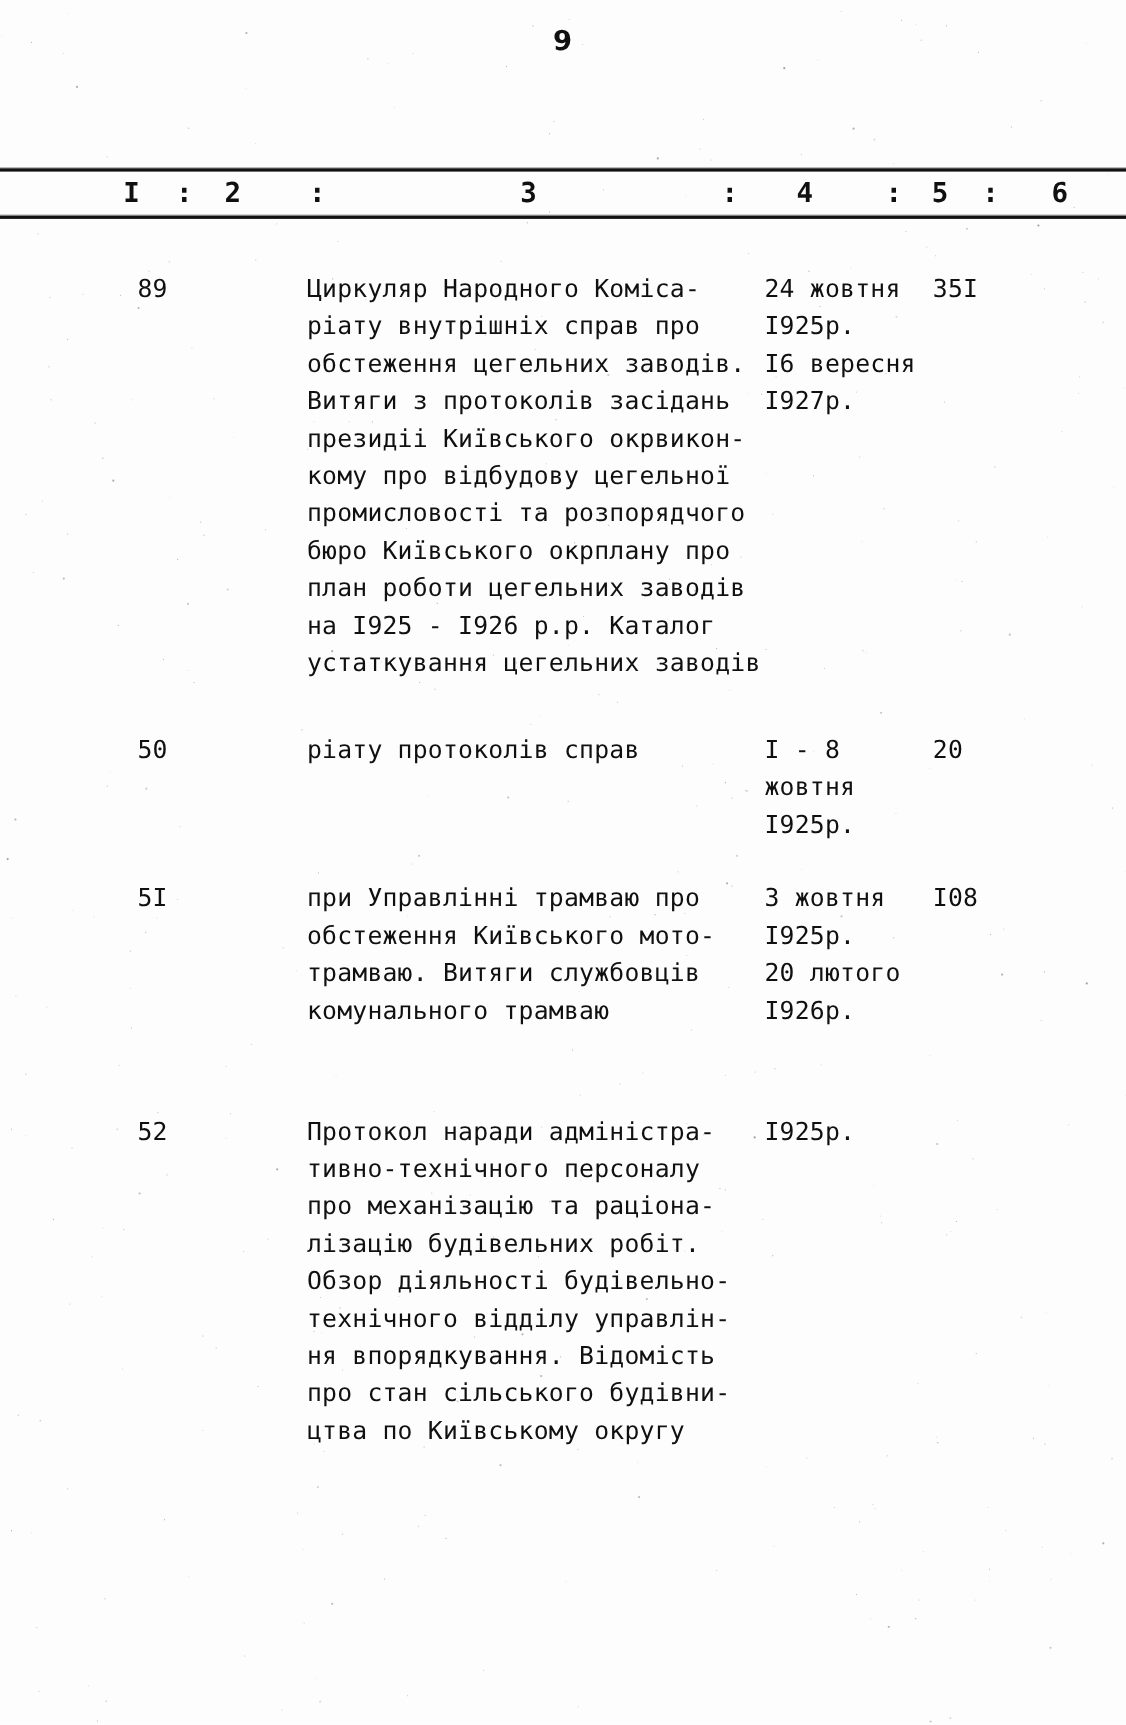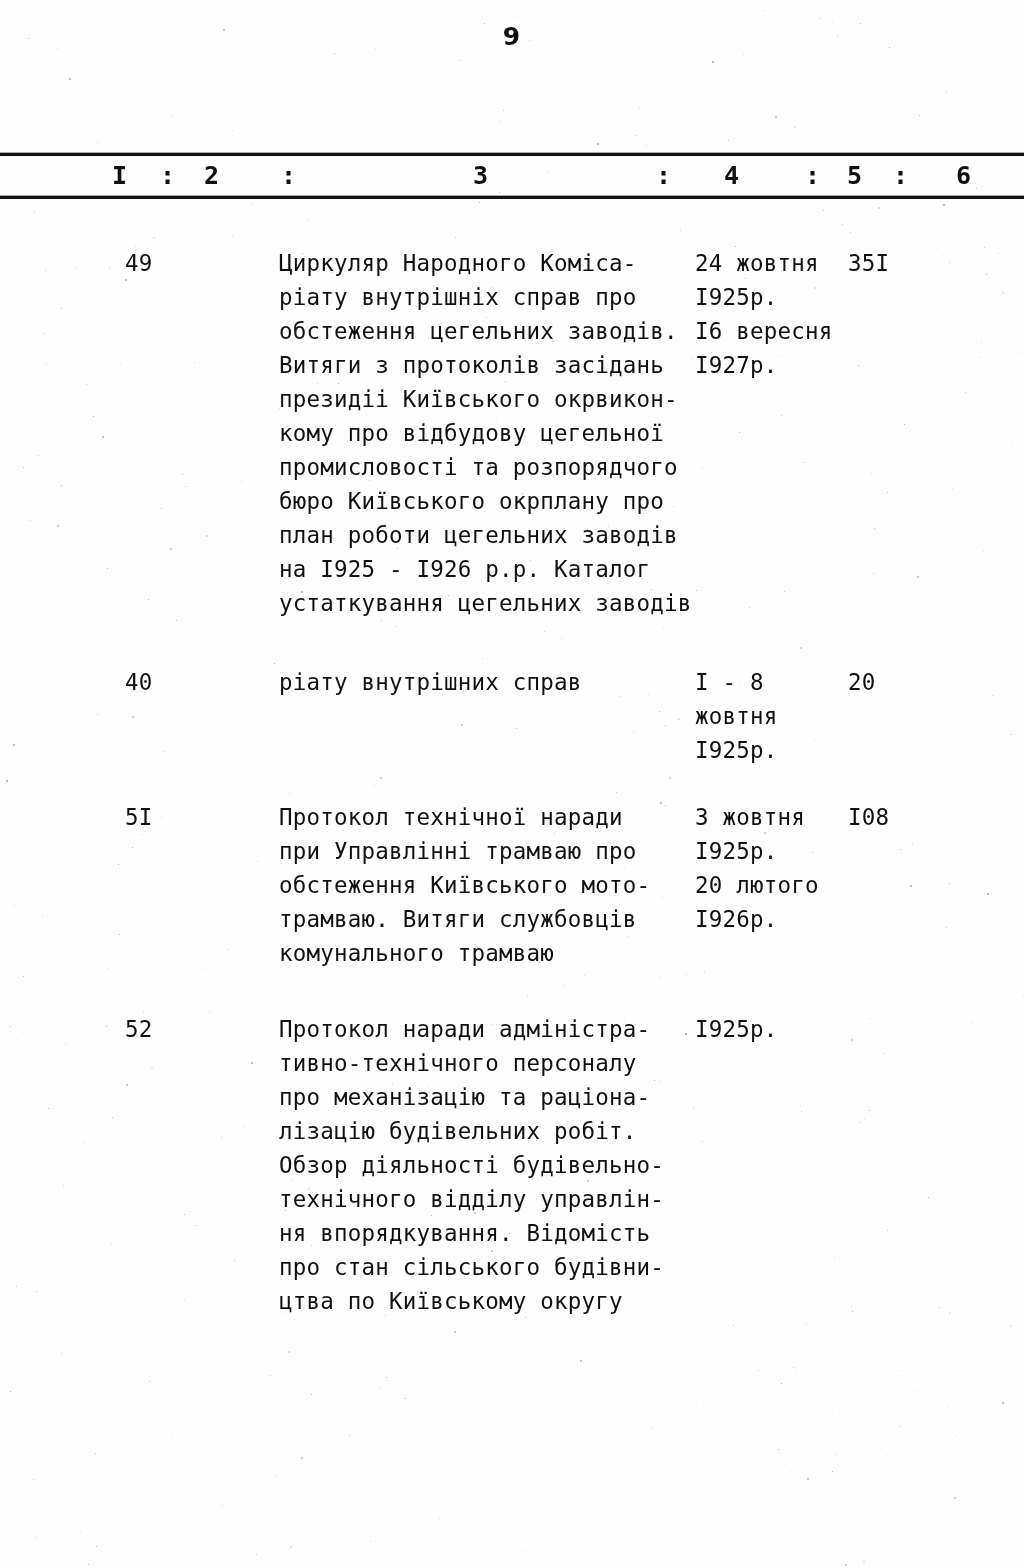--- a/index.html
+++ b/index.html
@@ -548,34 +548,34 @@
       <span class="colnum" style="left: 656px;">:</span>
       <span class="colnum" style="left: 724px;">4</span>
       <span class="colnum" style="left: 805px;">:</span>
       <span class="colnum" style="left: 847px;">5</span>
       <span class="colnum" style="left: 893px;">:</span>
       <span class="colnum" style="left: 956px;">6</span>
     </div>
 
   <div id="rows">
       <div class="row" style="top: 246px;">
-        <div class="cell c-num">49</div>
+        <div class="cell c-num">89</div>
         <div class="cell c-title"><span class="line">Циркуляр Народного Коміса-</span><span class="line">ріату внутрішніх справ про</span><span class="line">обстеження цегельних заводів.</span><span class="line">Витяги з протоколів засідань</span><span class="line">президіі Київського окрвикон-</span><span class="line">кому про відбудову цегельної</span><span class="line">промисловості та розпорядчого</span><span class="line">бюро Київського окрплану про</span><span class="line">план роботи цегельних заводів</span><span class="line">на I925 - I926 р.р. Каталог</span><span class="line">устаткування цегельних заводів</span></div>
         <div class="cell c-date"><span class="line">24 жовтня</span><span class="line">I925р.</span><span class="line">I6 вересня</span><span class="line">I927р.</span></div>
         <div class="cell c-count">35I</div>
       </div>
       <div class="row" style="top: 665px;">
-        <div class="cell c-num">40</div>
-        <div class="cell c-title"><span class="line">ріату внутрішних справ</span></div>
+        <div class="cell c-num">50</div>
+        <div class="cell c-title"><span class="line">ріату протоколів справ</span></div>
         <div class="cell c-date"><span class="line">I - 8</span><span class="line">жовтня</span><span class="line">I925р.</span></div>
         <div class="cell c-count">20</div>
       </div>
       <div class="row" style="top: 800px;">
         <div class="cell c-num">5I</div>
-        <div class="cell c-title"><span class="line">Протокол технічної наради</span><span class="line">при Управлінні трамваю про</span><span class="line">обстеження Київського мото-</span><span class="line">трамваю. Витяги службовців</span><span class="line">комунального трамваю</span></div>
+        <div class="cell c-title"><span class="line">при Управлінні трамваю про</span><span class="line">обстеження Київського мото-</span><span class="line">трамваю. Витяги службовців</span><span class="line">комунального трамваю</span></div>
         <div class="cell c-date"><span class="line">3 жовтня</span><span class="line">I925р.</span><span class="line">20 лютого</span><span class="line">I926р.</span></div>
         <div class="cell c-count">I08</div>
       </div>
       <div class="row" style="top: 1012px;">
         <div class="cell c-num">52</div>
         <div class="cell c-title"><span class="line">Протокол наради адміністра-</span><span class="line">тивно-технічного персоналу</span><span class="line">про механізацію та раціона-</span><span class="line">лізацію будівельних робіт.</span><span class="line">Обзор діяльності будівельно-</span><span class="line">технічного відділу управлін-</span><span class="line">ня впорядкування. Відомість</span><span class="line">про стан сільського будівни-</span><span class="line">цтва по Київському округу</span></div>
         <div class="cell c-date"><span class="line">I925р.</span></div>
         <div class="cell c-count"></div>
       </div>
     </div>

